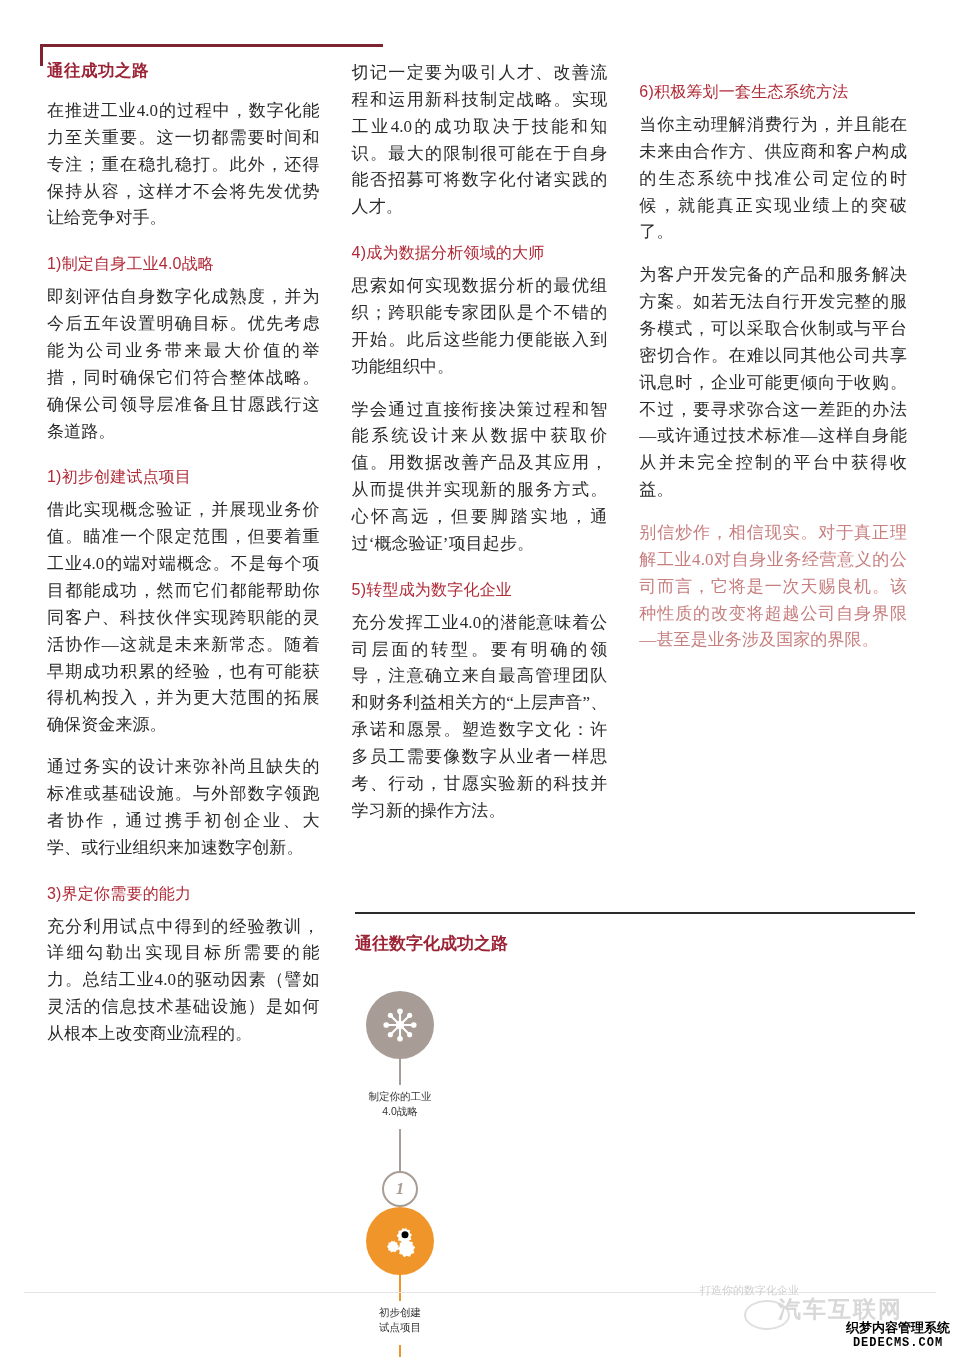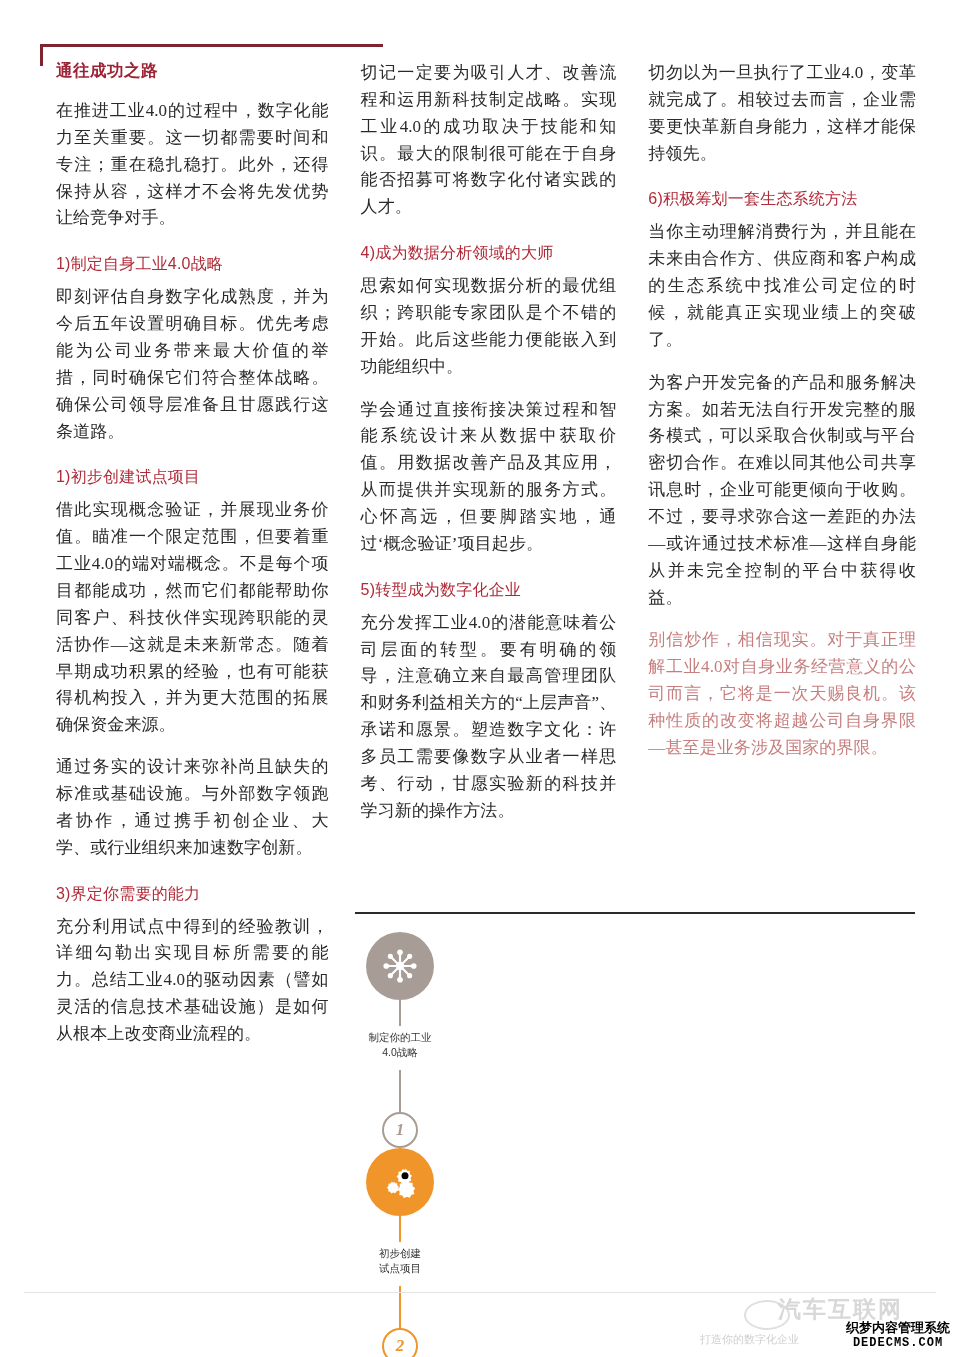--- a/index.html
+++ b/index.html
@@ -30,21 +30,21 @@
     left: 40px;
     top: 44px;
     width: 3px;
     height: 22px;
     background: #7d2430;
   }
 
   
   .cols {
     position: absolute;
-    left: 56px;
+    left: 47px;
     top: 60px;
     width: 860px;
     display: flex;
     gap: 32px;
   }
   .col { width: 265px; }
   .col-1 { width: 275px; }
   .col-2 { width: 258px; }
   .col-3 { width: 270px; }
 
@@ -156,21 +156,21 @@
     position: absolute;
     left: 24px;
     top: 1292px;
     width: 912px;
     height: 1px;
     background: #e4e4e8;
   }
   .footer-tag {
     position: absolute;
     left: 700px;
-    top: 1332px;
+    top: 1283px;
     font-family: Liberation Sans, sans-serif;
     font-size: 11px;
     color: #cfcfcf;
     white-space: nowrap;
   }
   .wm-brand {
     position: absolute;
     left: 778px;
     top: 1294px;
     font-family: "Liberation Sans", "DejaVu Sans", sans-serif;
@@ -231,30 +231,30 @@
   <div class="col col-2">
     <p class="body">切记一定要为吸引人才、改善流程和运用新科技制定战略。实现工业4.0的成功取决于技能和知识。最大的限制很可能在于自身能否招募可将数字化付诸实践的人才。</p>
     <h2 class="sub-title">4)成为数据分析领域的大师</h2>
     <p class="body">思索如何实现数据分析的最优组织；跨职能专家团队是个不错的开始。此后这些能力便能嵌入到功能组织中。</p>
     <p class="body">学会通过直接衔接决策过程和智能系统设计来从数据中获取价值。用数据改善产品及其应用，从而提供并实现新的服务方式。心怀高远，但要脚踏实地，通过‘概念验证’项目起步。</p>
     <h2 class="sub-title">5)转型成为数字化企业</h2>
     <p class="body">充分发挥工业4.0的潜能意味着公司层面的转型。要有明确的领导，注意确立来自最高管理团队和财务利益相关方的“上层声音”、承诺和愿景。塑造数字文化：许多员工需要像数字从业者一样思考、行动，甘愿实验新的科技并学习新的操作方法。</p>
   </div>
 
   <div class="col col-3">
-    <p class="body">切勿以为一旦执行了工业4.0，变革就完成了。相较过去而言，企业需要更快革新自身能力，这样才能保持领先。</p>
     <h2 class="sub-title">6)积极筹划一套生态系统方法</h2>
     <p class="body">当你主动理解消费行为，并且能在未来由合作方、供应商和客户构成的生态系统中找准公司定位的时候，就能真正实现业绩上的突破了。</p>
     <p class="body">为客户开发完备的产品和服务解决方案。如若无法自行开发完整的服务模式，可以采取合伙制或与平台密切合作。在难以同其他公司共享讯息时，企业可能更倾向于收购。不过，要寻求弥合这一差距的办法—或许通过技术标准—这样自身能从并未完全控制的平台中获得收益。</p>
     <p class="body accent">别信炒作，相信现实。对于真正理解工业4.0对自身业务经营意义的公司而言，它将是一次天赐良机。该种性质的改变将超越公司自身界限—甚至是业务涉及国家的界限。</p>
   </div>
 </div>
 
 <div class="infographic">
   <div class="info-rule"></div>
+  <div class="info-title">通往数字化成功之路</div>
   <div class="steps" id="steps-container">
       <div class="step">
         <div class="badge" style="background: rgb(168, 156, 150);">
           <svg viewBox="0 0 48 48" width="40" height="40">
         <g stroke="white" stroke-width="2.6" stroke-linecap="round">
           <line x1="24" y1="24" x2="24" y2="9"></line>
               <line x1="24" y1="24" x2="24" y2="39"></line>
           <line x1="24" y1="24" x2="9" y2="24"></line>
               <line x1="24" y1="24" x2="39" y2="24"></line>
           <line x1="24" y1="24" x2="13.5" y2="13.5"></line>

